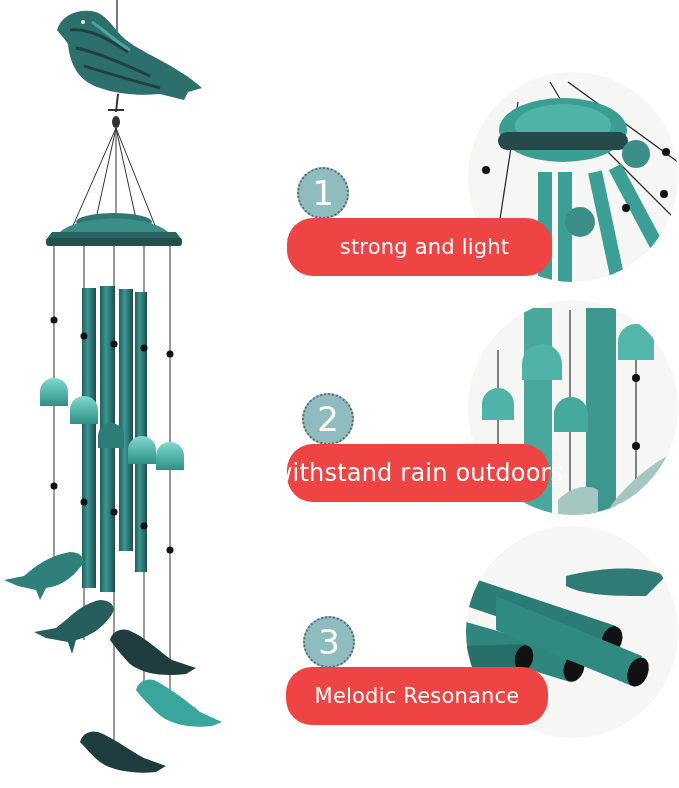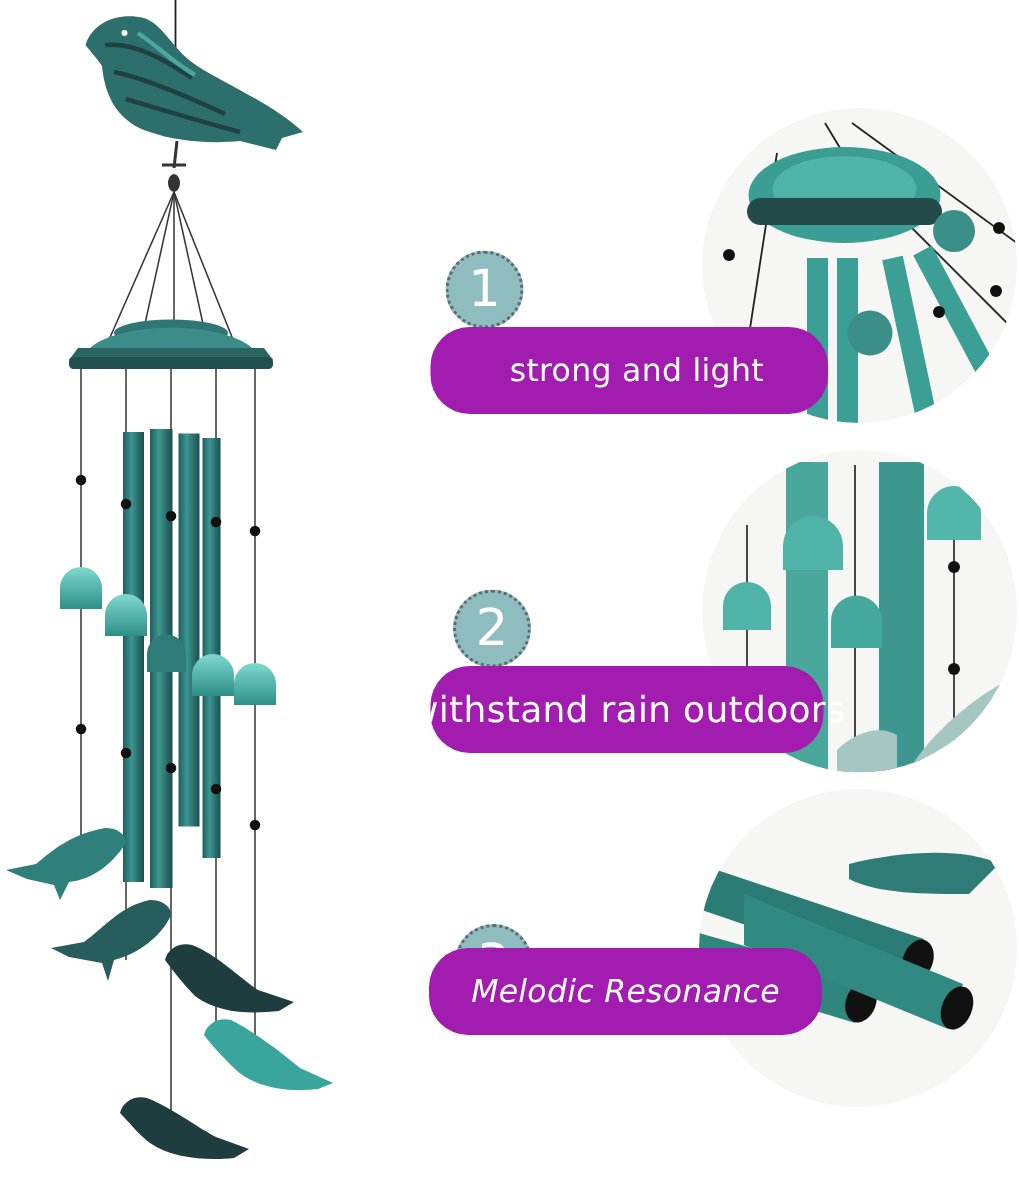--- a/index.html
+++ b/index.html
@@ -10,21 +10,21 @@
     .badge {
       position: absolute; width: 52px; height: 52px; border-radius: 50%;
       background: #8fbcbf; box-sizing: border-box;
       border: 2px dotted #5b6b70;
       color: #ffffff; font-size: 34px; font-weight: 400;
       display: flex; align-items: center; justify-content: center;
       z-index: 3; line-height: 1;
     }
     .pill {
       position: absolute; height: 58px; border-radius: 26px;
-      background: #a21caf; color: #ffffff;
+      background: #ef4444; color: #ffffff;
       font-size: 21px; display: flex; align-items: center; justify-content: center;
       z-index: 4; box-sizing: border-box; white-space: nowrap;
       letter-spacing: 0.2px;
     }
     .detail-circle {
       position: absolute; border-radius: 50%; overflow: hidden; background: #f6f6f4; z-index: 1;
     }
   </style>
 </head>
 <body>
@@ -176,13 +176,13 @@
       <path d="M0,96 L112,128 L104,156 L0,124 Z" fill="#2f867d"></path>
       <ellipse cx="108" cy="142" rx="10" ry="14" fill="#111" transform="rotate(20 108 142)"></ellipse>
       <path d="M0,120 L60,118 L56,146 L0,150 Z" fill="#266f68"></path>
       <ellipse cx="58" cy="132" rx="9" ry="13" fill="#111" transform="rotate(14 58 132)"></ellipse>
       <path d="M30,70 L176,130 L166,160 L30,104 Z" fill="#318a81"></path>
       <ellipse cx="172" cy="146" rx="10" ry="15" fill="#111" transform="rotate(22 172 146)"></ellipse>
     </g>
   </svg>
 </div>
 <div class="badge" style="left:303px;top:616px;">3</div>
-<div class="pill" style="left:286px;top:632px;width:262px;font-style:italic;">Melodic Resonance</div>
+<div class="pill" style="left:286px;top:667px;width:262px;">Melodic Resonance</div>
 
 </body></html>

